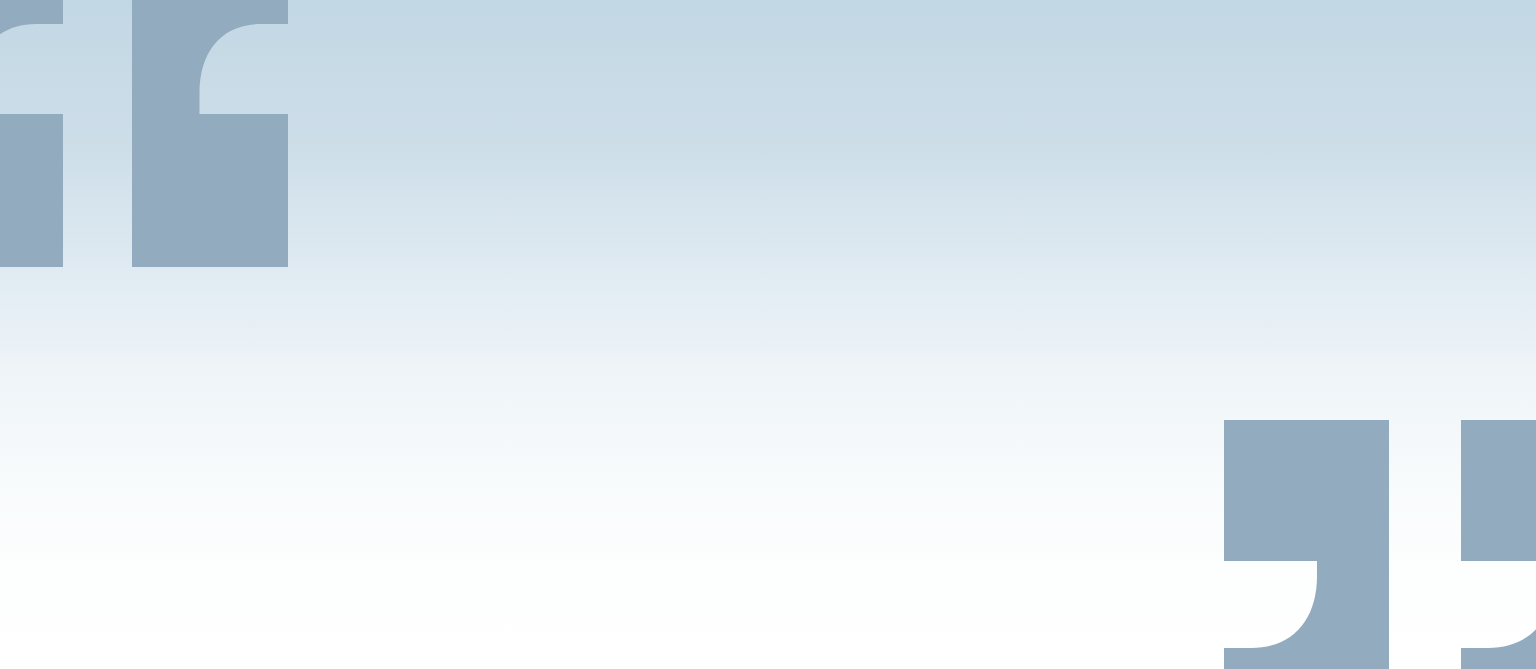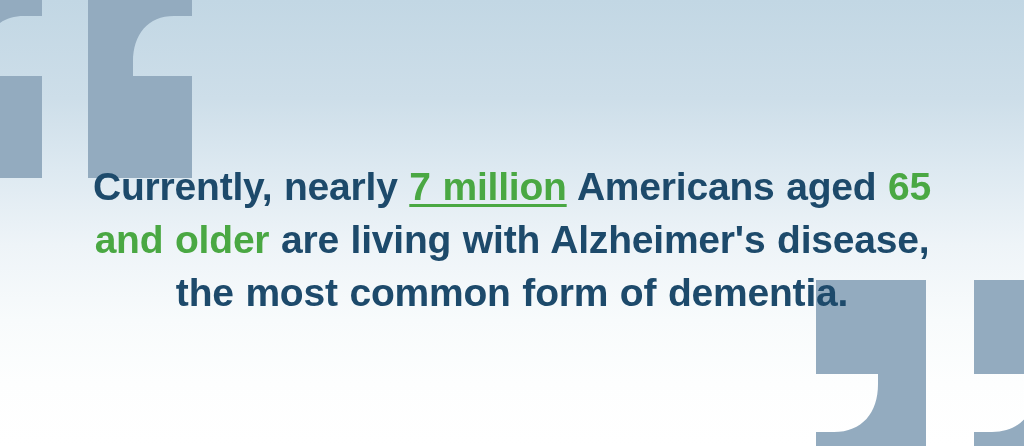--- a/index.html
+++ b/index.html
@@ -87,15 +87,14 @@
   <svg class="quote-mark quote-open" viewBox="0 0 258 222" xmlns="http://www.w3.org/2000/svg" aria-hidden="true">
     <path fill="#93abbf" d="M0 0 H104 V60 H86 C60 60 45 78 45 106 V120 H104 V222 H0 Z"></path>
     <path fill="#93abbf" d="M150 0 H254 V60 H236 C210 60 195 78 195 106 V120 H254 V222 H150 Z"></path>
   </svg>
 
   <svg class="quote-mark quote-close" viewBox="0 0 284 208" xmlns="http://www.w3.org/2000/svg" aria-hidden="true">
     <path fill="#93abbf" d="M0 0 H110 V56 H92 C64 56 48 75 48 104 V114 H110 V208 H0 Z"></path>
     <path fill="#93abbf" d="M158 0 H268 V56 H250 C222 56 206 75 206 104 V114 H268 V208 H158 Z"></path>
   </svg>
 
-  <blockquote id="quote-text"><span class="seg">Currently, nearly </span><span class="seg hl-underline">7 million</span><span class="seg"> Americans aged </span><span class="seg hl">65 and older</span><span class="seg"> are living with Alzheimer's disease, the most common form of dementia.</span></blockquote>
 
 </div>
 
 </body></html>

